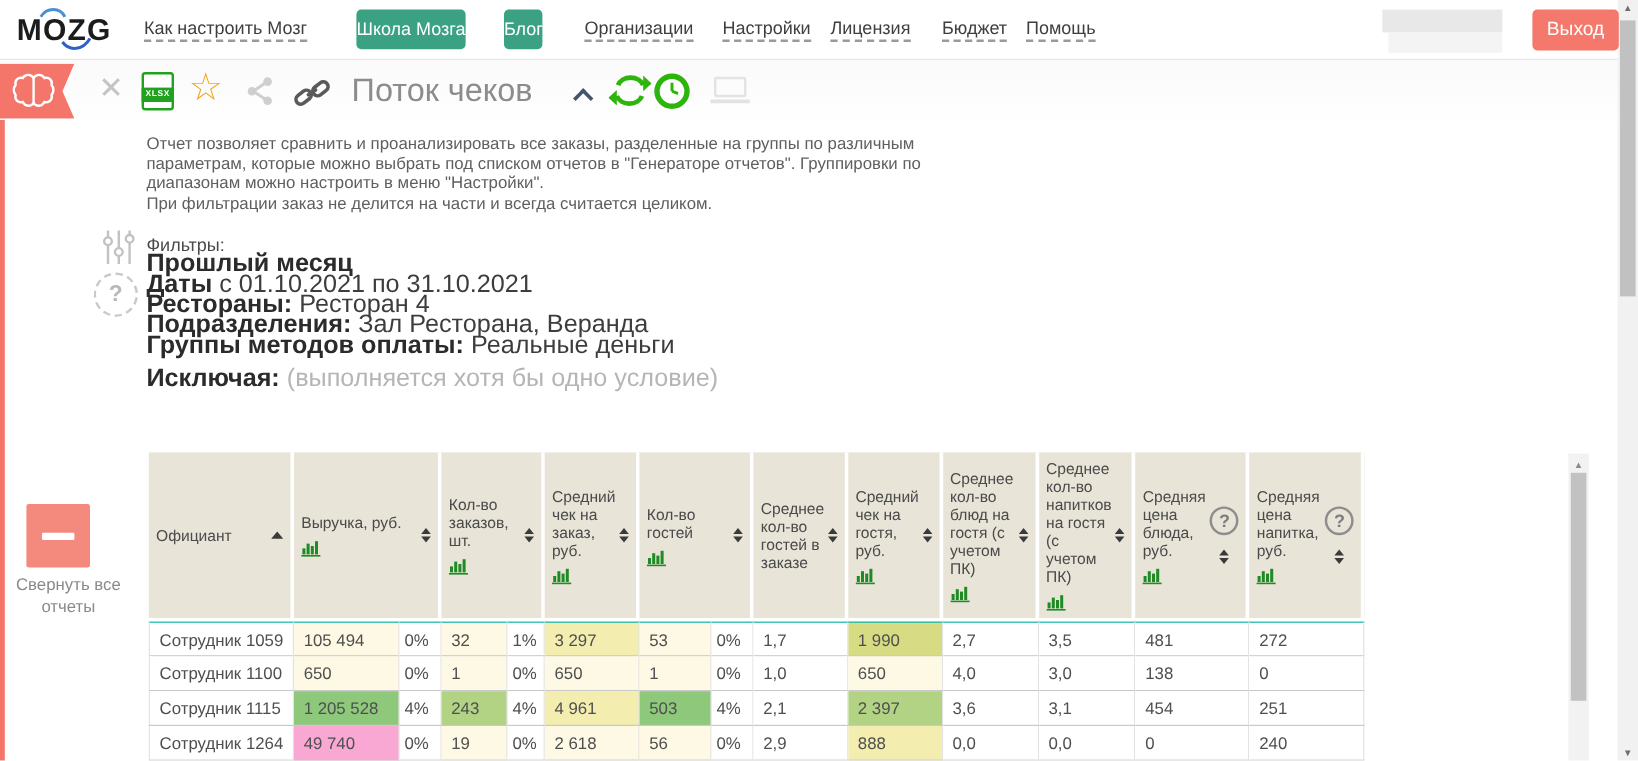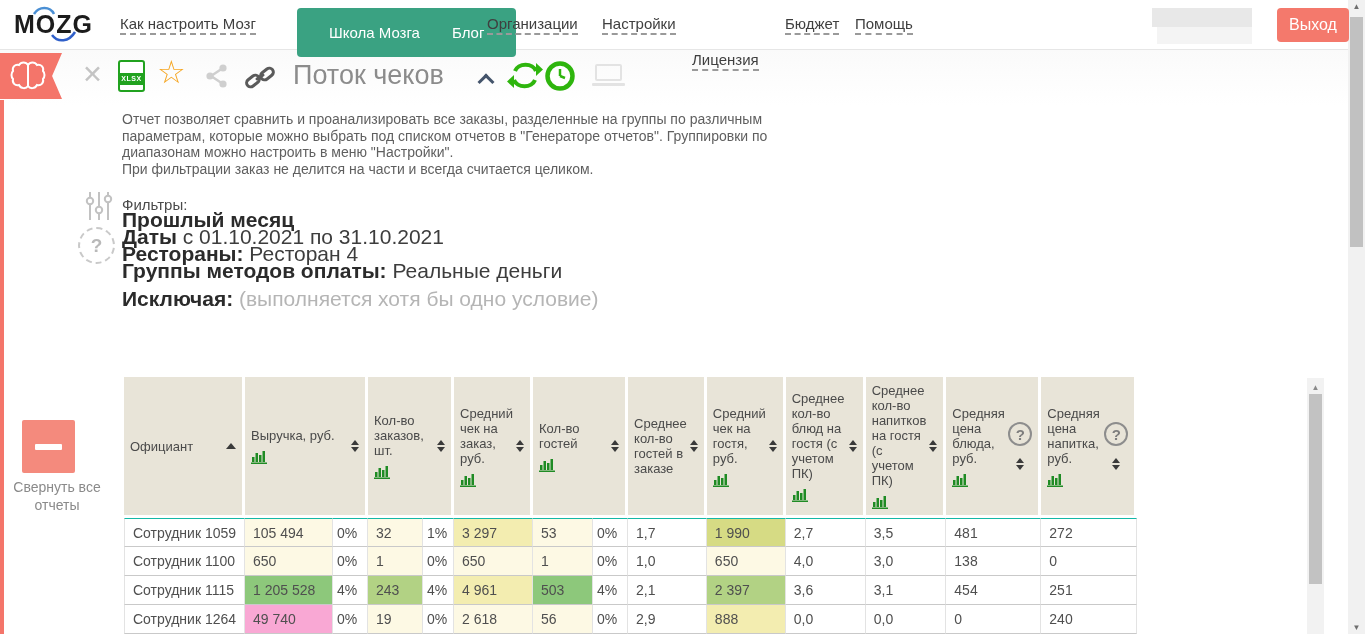--- a/index.html
+++ b/index.html
@@ -5,21 +5,21 @@
   * { margin:0; padding:0; box-sizing:border-box; }
   html,body { background:#fff; }
   body { font-family:"Liberation Sans","DejaVu Sans",sans-serif; }
   #app { position:relative; width:1365px; height:634px; background:#fff; overflow:hidden; }
 
   
   .navbar { position:absolute; top:0; left:0; width:1348px; height:50px; background:#fff; border-bottom:1px solid #e6e6e6; z-index:5; }
   .logo { position:absolute; left:14px; top:5px; width:80px; height:40px; }
   .nav-link { position:absolute; top:15px; font-size:15px; color:#3f3f3f; text-decoration:none; border-bottom:2px dashed #9a9a9a; padding-bottom:1px; cursor:pointer; white-space:nowrap; }
   #howto-link { left:120px;text-align:right; }
-  .btn-green { position:absolute; top:8px; height:49px; background:#3aa282; color:#fff; font-size:15px; border:none; border-radius:4px; padding:0 32px; cursor:pointer; }
+  .btn-green { position:absolute; top:8px; height:33px; background:#3aa282; color:#fff; font-size:15px; border:none; border-radius:4px; padding:0 0; cursor:pointer; }
   #btn-school { left:297px; }
   #btn-blog { left:420px; }
   .redacted { position:absolute; left:1152px; top:8px; width:100px; height:36px; }
   .redacted .r1 { height:19px; background:#e8e8e8; }
   .redacted .r2 { height:17px; background:#f4f4f4; margin-left:5px; }
   .btn-logout { position:absolute; left:1277px; top:8px; height:34px; background:#f4796c; color:#fff; font-size:16px; border:none; border-radius:4px; padding:0 12px; cursor:pointer; }
 
   
   .toolbar { position:absolute; top:50px; left:0; width:1348px; height:55px; background:linear-gradient(#fafafa,#ffffff); }
   .ribbon { position:absolute; left:0; top:3px; width:62px; height:46px; background:#f4756a;
@@ -93,21 +93,21 @@
 
   <div class="navbar">
     <svg class="logo" viewBox="0 0 80 40">
       <text x="0" y="28" font-size="25" font-weight="bold" fill="#1c1c1c" letter-spacing="1" font-family="Liberation Sans, sans-serif">MOZG</text>
       <path d="M20 9 C 25 1, 36 1, 40 9" stroke="#4a8fd4" stroke-width="2.5" fill="none"></path>
       <path d="M38 30 C 44 38, 55 37, 61 27" stroke="#2f5fc9" stroke-width="2.5" fill="none"></path>
     </svg>
     <a class="nav-link" id="howto-link">Как настроить Мозг</a>
     <button class="btn-green" id="btn-school">Школа Мозга</button>
     <button class="btn-green" id="btn-blog">Блог</button>
-    <span id="nav-links"><a class="nav-link" style="left: 487px;">Организации</a><a class="nav-link" style="left: 602px;">Настройки</a><a class="nav-link" style="left: 692px; margin-top: 36px;">Лицензия</a><a class="nav-link" style="left: 785px;">Бюджет</a><a class="nav-link" style="left: 855px;">Помощь</a></span>
+    <span id="nav-links"><a class="nav-link" style="left: 487px;">Организации</a><a class="nav-link" style="left: 602px;">Настройки</a><a class="nav-link" style="left: 692px;">Лицензия</a><a class="nav-link" style="left: 785px;">Бюджет</a><a class="nav-link" style="left: 855px;">Помощь</a></span>
     <div class="redacted">
         <div class="r1"></div>
         <div class="r2"></div>
       </div>
     <button class="btn-logout">Выход</button>
   </div>
 
   <div class="toolbar">
     <div class="ribbon">
       <svg width="40" height="34" viewBox="0 0 40 34" fill="none" stroke="#ffffff" stroke-width="2" stroke-linecap="round">
@@ -170,20 +170,21 @@
       <circle cx="15" cy="20" r="3.2"></circle>
       <circle cx="24" cy="9" r="3.2"></circle>
     </g>
   </svg>
   <div class="filters-heading">Фильтры:</div>
   <div class="help-circle-big">?</div>
   <div class="filters-block" id="filters-block">
       <div class="filter-line"><span class="fl-label">Прошлый месяц</span><span class="fl-value"></span></div>
       <div class="filter-line"><span class="fl-label">Даты</span><span class="fl-value"> с 01.10.2021 по 31.10.2021</span></div>
       <div class="filter-line"><span class="fl-label">Рестораны:</span><span class="fl-value"> Ресторан 4</span></div>
+      <div class="filter-line"><span class="fl-label">Подразделения:</span><span class="fl-value"> Зал Ресторана, Веранда</span></div>
       <div class="filter-line"><span class="fl-label">Группы методов оплаты:</span><span class="fl-value"> Реальные деньги</span></div>
       <div class="filter-line gap"><span class="fl-label">Исключая:</span><span class="fl-value muted"> (выполняется хотя бы одно условие)</span></div>
     </div>
 
   <button class="collapse-btn">
     <span class="minus"></span>
   </button>
   <div class="collapse-label">Свернуть все отчеты</div>
 
   <table class="report-table" id="report-table">

